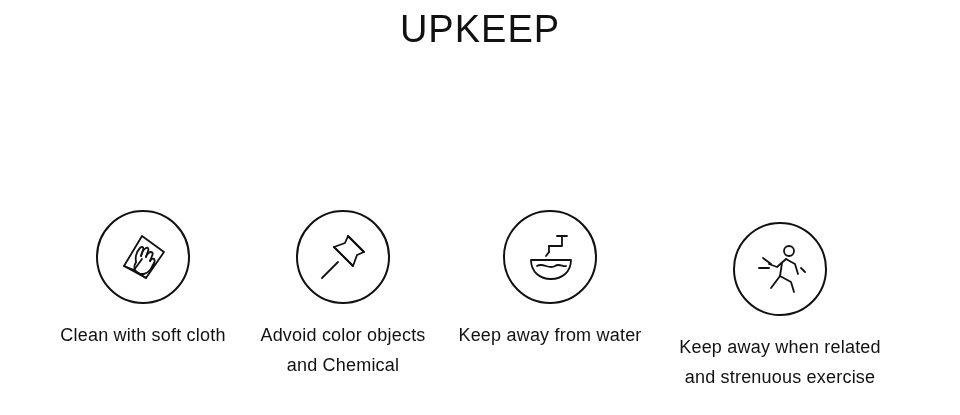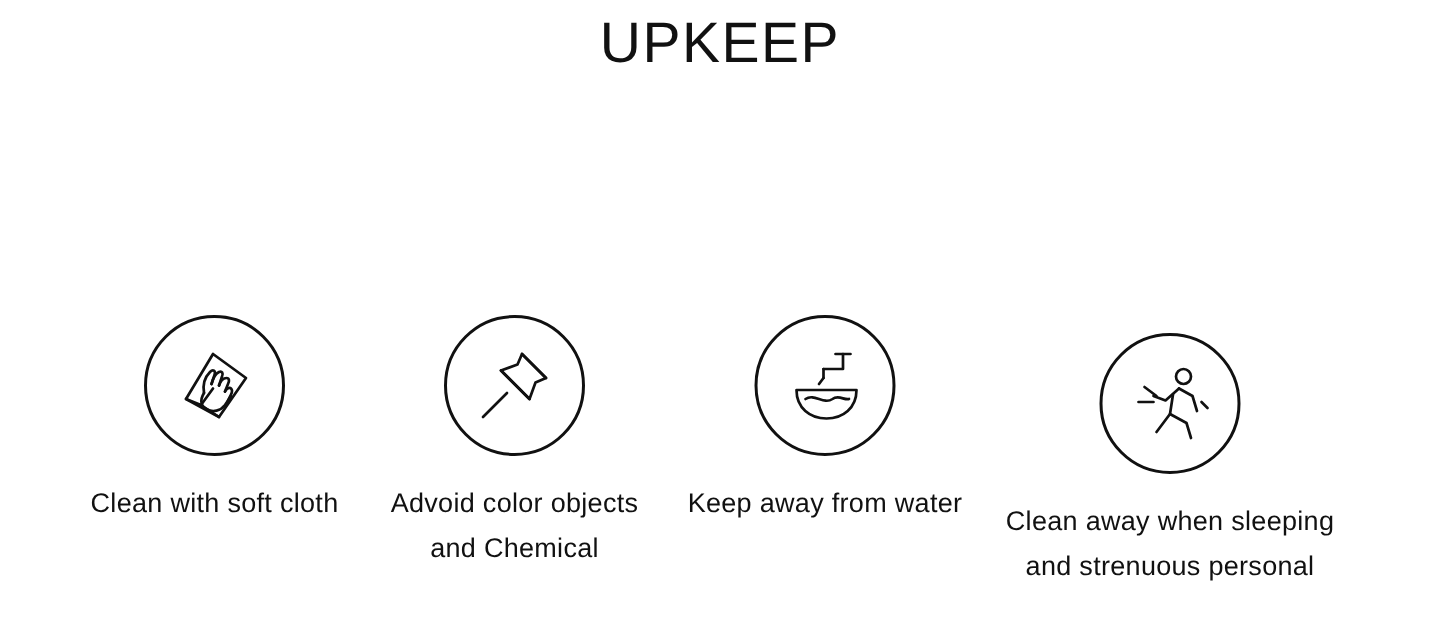--- a/index.html
+++ b/index.html
@@ -168,19 +168,19 @@
             <path d="M37 21 L46 26 L49 36"></path>
             <path d="M33 25 L31 38 L22 50"></path>
             <path d="M31 38 L42 44 L45 54"></path>
             <path d="M14 20 L22 26"></path>
             <path d="M10 30 L20 30"></path>
             <path d="M52 30 L56 34"></path>
           </g>
         </svg>
       </div>
       <div class="caption">
-        <span>Clean away when sleeping</span>
-        <span class="second-line">and strenuous personal</span>
+        <span>Keep away when related</span>
+        <span class="second-line">and strenuous exercise</span>
       </div>
     </div>
 
   </div>
 </div>
 
 </body></html>

